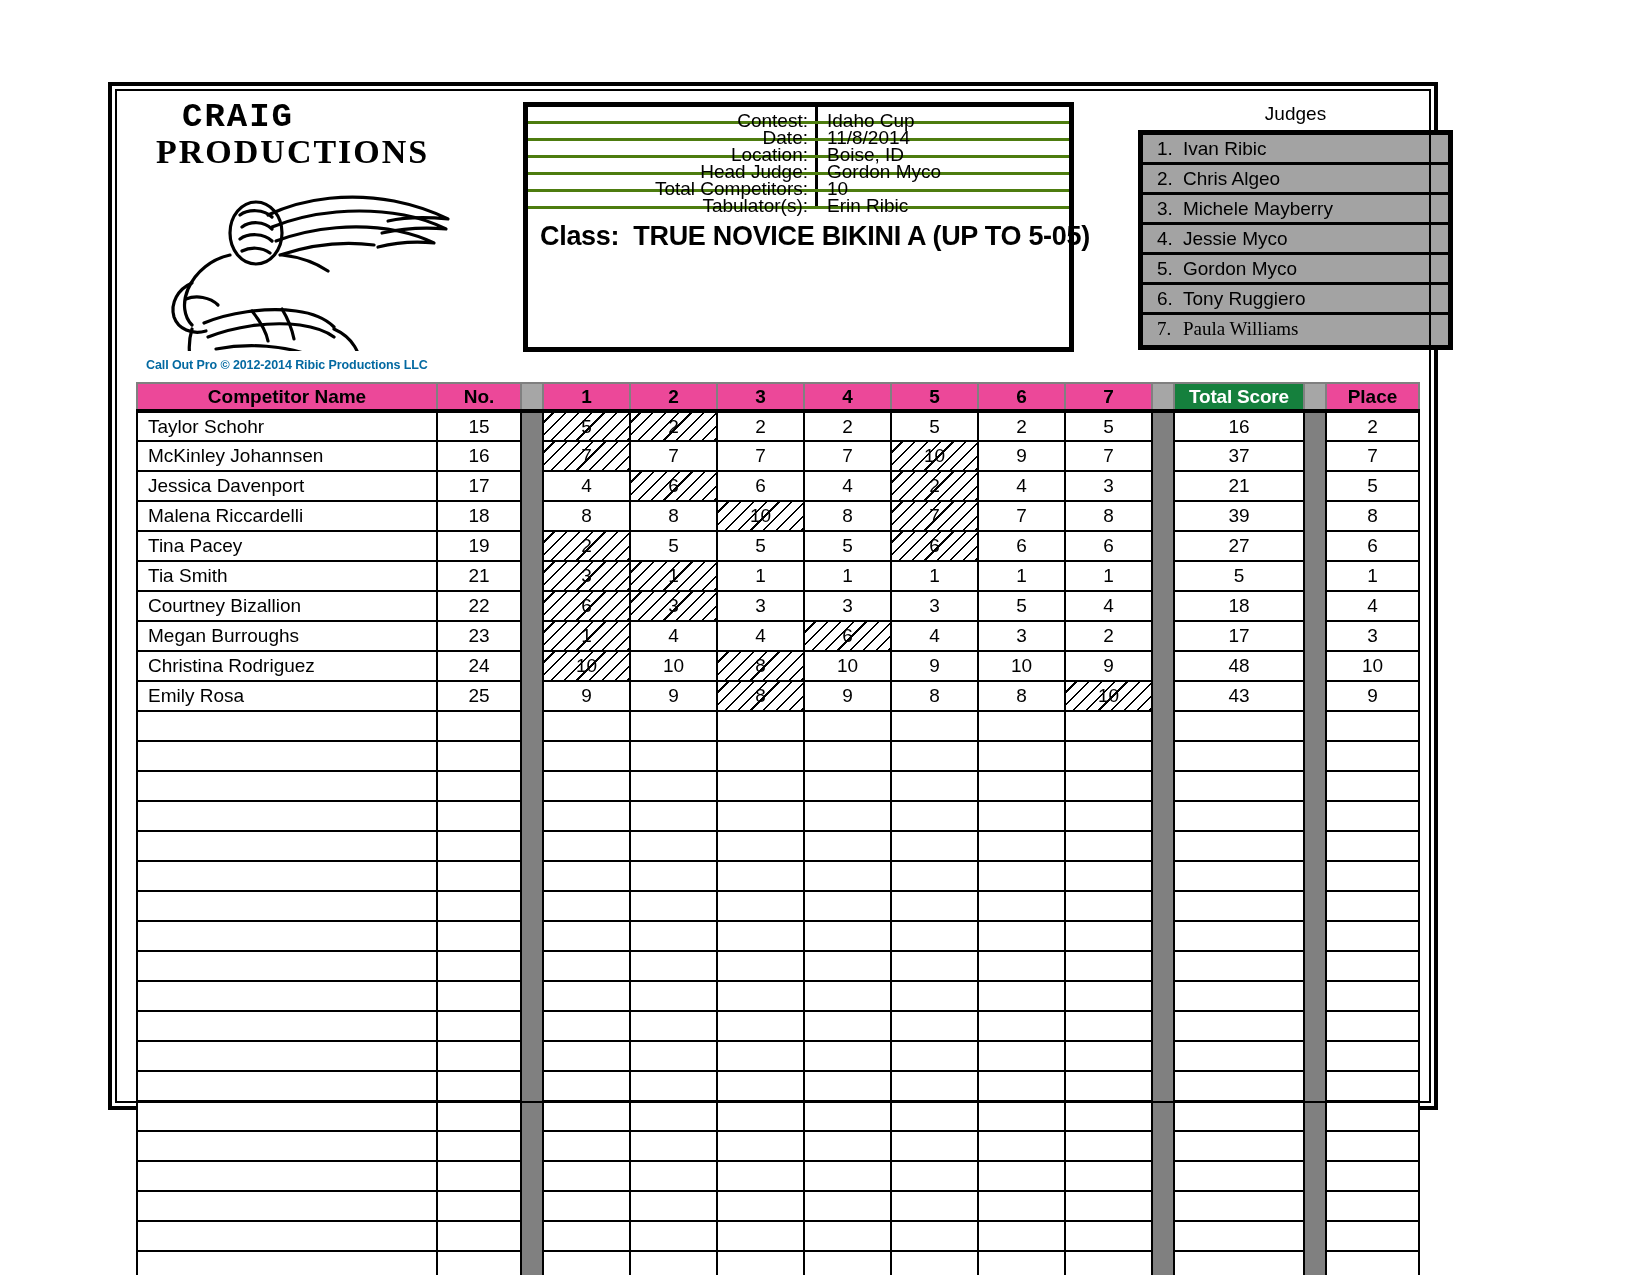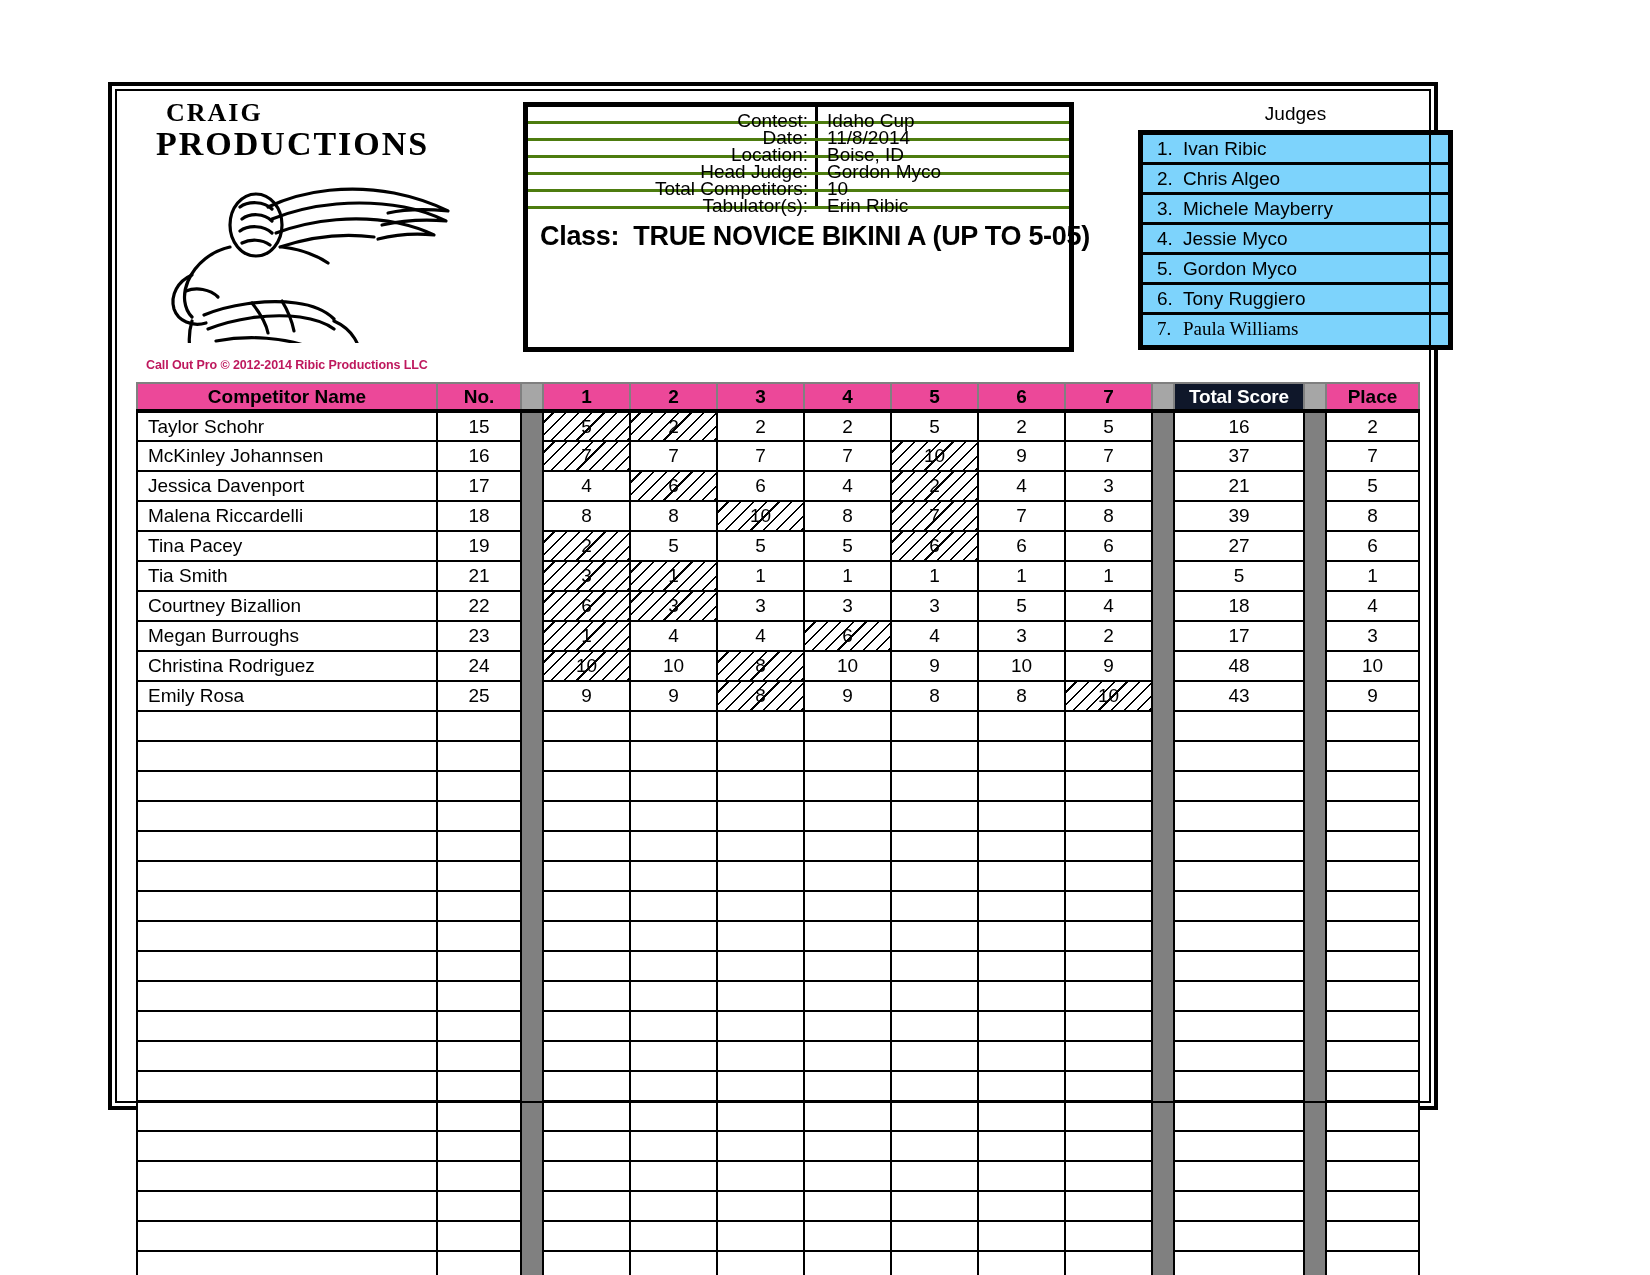--- a/index.html
+++ b/index.html
@@ -41,27 +41,27 @@
   .logo-box {
     position: absolute; left: 28px; top: 8px;
     width: 350px; height: 258px;
   }
   .logo-text {
     font-family: "Liberation Serif", serif;
     font-weight: bold; color: #000;
     letter-spacing: 2px;
     line-height: 1.02;
   }
-  .logo-l1 { font-size: 26px; margin-left: 20px; }
+  .logo-l1 { font-size: 34px; margin-left: 36px; font-family: Liberation Mono, monospace; }
   .logo-l2 { font-size: 34px; margin-left: 10px; }
   .logo-svg { margin-top: 2px; margin-left: 10px; display:block; }
 
   .copyright {
     position: absolute; left: 28px; top: 266px;
-    font-size: 12.5px; font-weight: bold; color: #be185d;
+    font-size: 12.5px; font-weight: bold; color: #0369a1;
     letter-spacing: -0.1px;
     white-space: nowrap;
   }
 
   
   .info-box {
     position: absolute; left: 405px; top: 10px;
     width: 551px; height: 250px;
     border: 5px solid #000;
     background: #fff;
@@ -91,21 +91,21 @@
     margin-left: 14px; letter-spacing: -0.3px;
     white-space: nowrap;
   }
 
   
   .judges-wrap { position: absolute; left: 1020px; top: 10px; width: 315px; }
   .judges-title {
     text-align: center; font-size: 19px; color: #000;
     height: 28px; line-height: 24px;
   }
-  .judges-box { border: 5px solid #000; background: #7dd3fc; }
+  .judges-box { border: 5px solid #000; background: #a3a3a3; }
   .judge-row {
     height: 30px; border-bottom: 3px solid #000;
     font-size: 19px; line-height: 27px; color: #000;
     padding-left: 14px; white-space: nowrap;
   }
   .judge-row:last-child { border-bottom: none; font-family: Liberation Serif, serif; }
   .judge-num { display: inline-block; width: 26px; }
 
   
   .table-wrap { position: absolute; left: 18px; top: 290px; right: 18px; }
@@ -116,21 +116,21 @@
     background: #ec4899;
     color: #000;
     font-size: 19px; font-weight: bold;
     height: 28px;
     border: 2px solid #808080;
     text-align: center;
     vertical-align: middle;
   }
   .hrow th.spacer-h { background: #a6a6a6; border: 2px solid #808080; }
   .hrow th.total-h {
-    color: #ffffff; background: #0f172a;
+    color: #ffffff; background: #15803d;
     letter-spacing: -0.2px;
   }
   .hrow th.name-h { text-align: center; }
 
   tbody td {
     height: 30px;
     border: 2.5px solid #000;
     font-size: 19px;
     text-align: center;
     vertical-align: middle;

